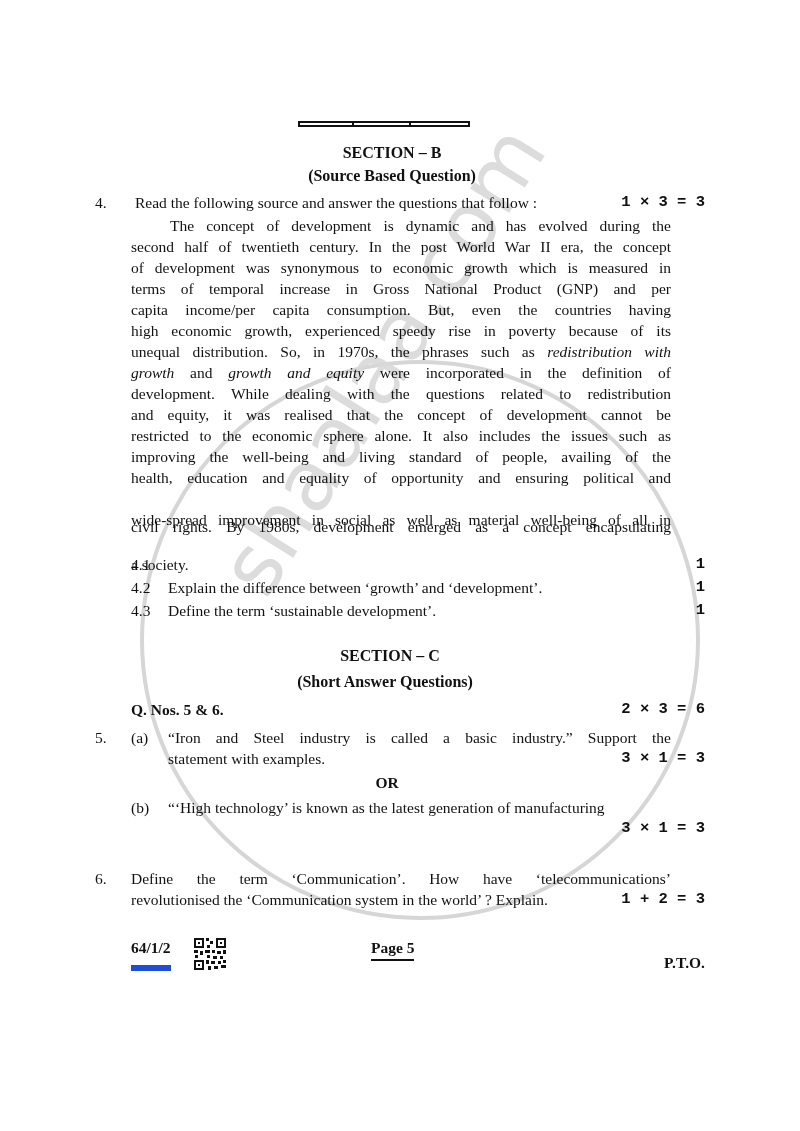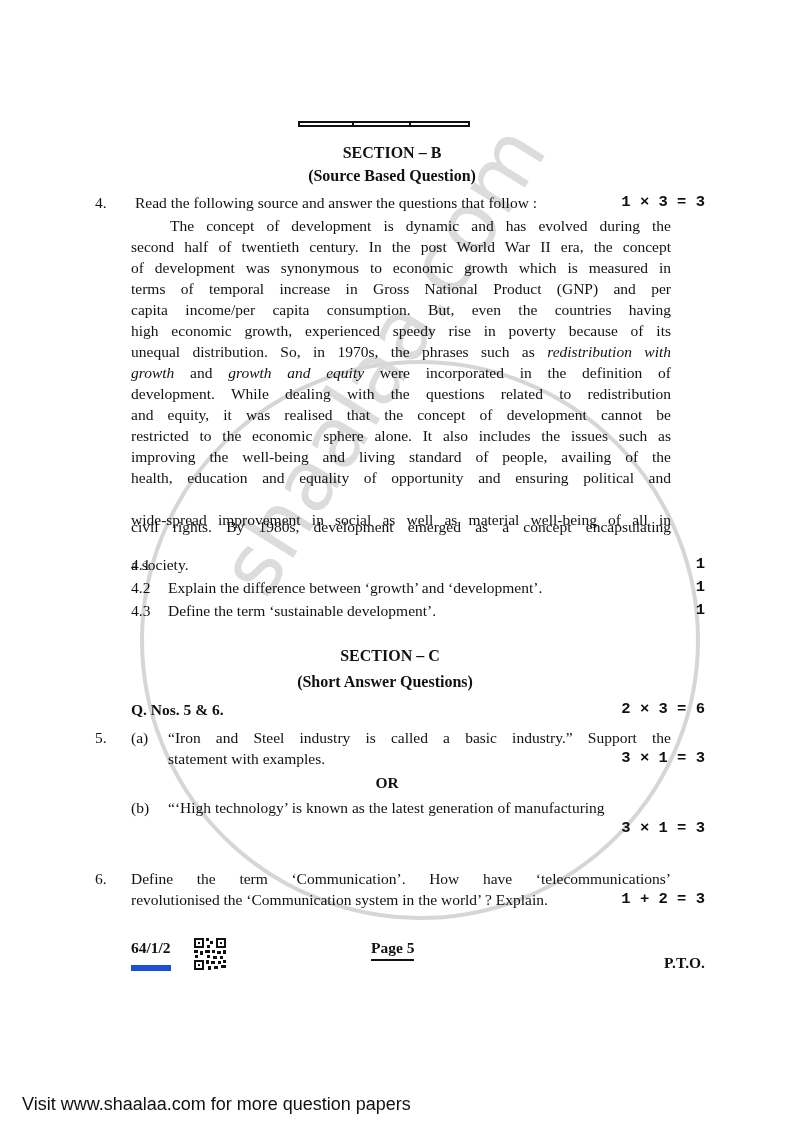--- a/index.html
+++ b/index.html
@@ -126,14 +126,13 @@
       <rect x="18" y="24" width="4" height="3" fill="#111"></rect>
     <rect x="25" y="24" width="3" height="3" fill="#111"></rect>
       <rect x="30" y="23" width="3" height="3" fill="#111"></rect>
       <rect x="15" y="29" width="3" height="4" fill="#111"></rect>
     <rect x="21" y="29" width="4" height="3" fill="#111"></rect>
       <rect x="28" y="28" width="5" height="3" fill="#111"></rect>
   </svg>
   <div class="footer-page">Page 5</div>
   <div class="footer-pto">P.T.O.</div>
 
-  <div class="visit">Visit www.shaalaa.com for more question papers</div>
 </div>
 
 </body></html>

